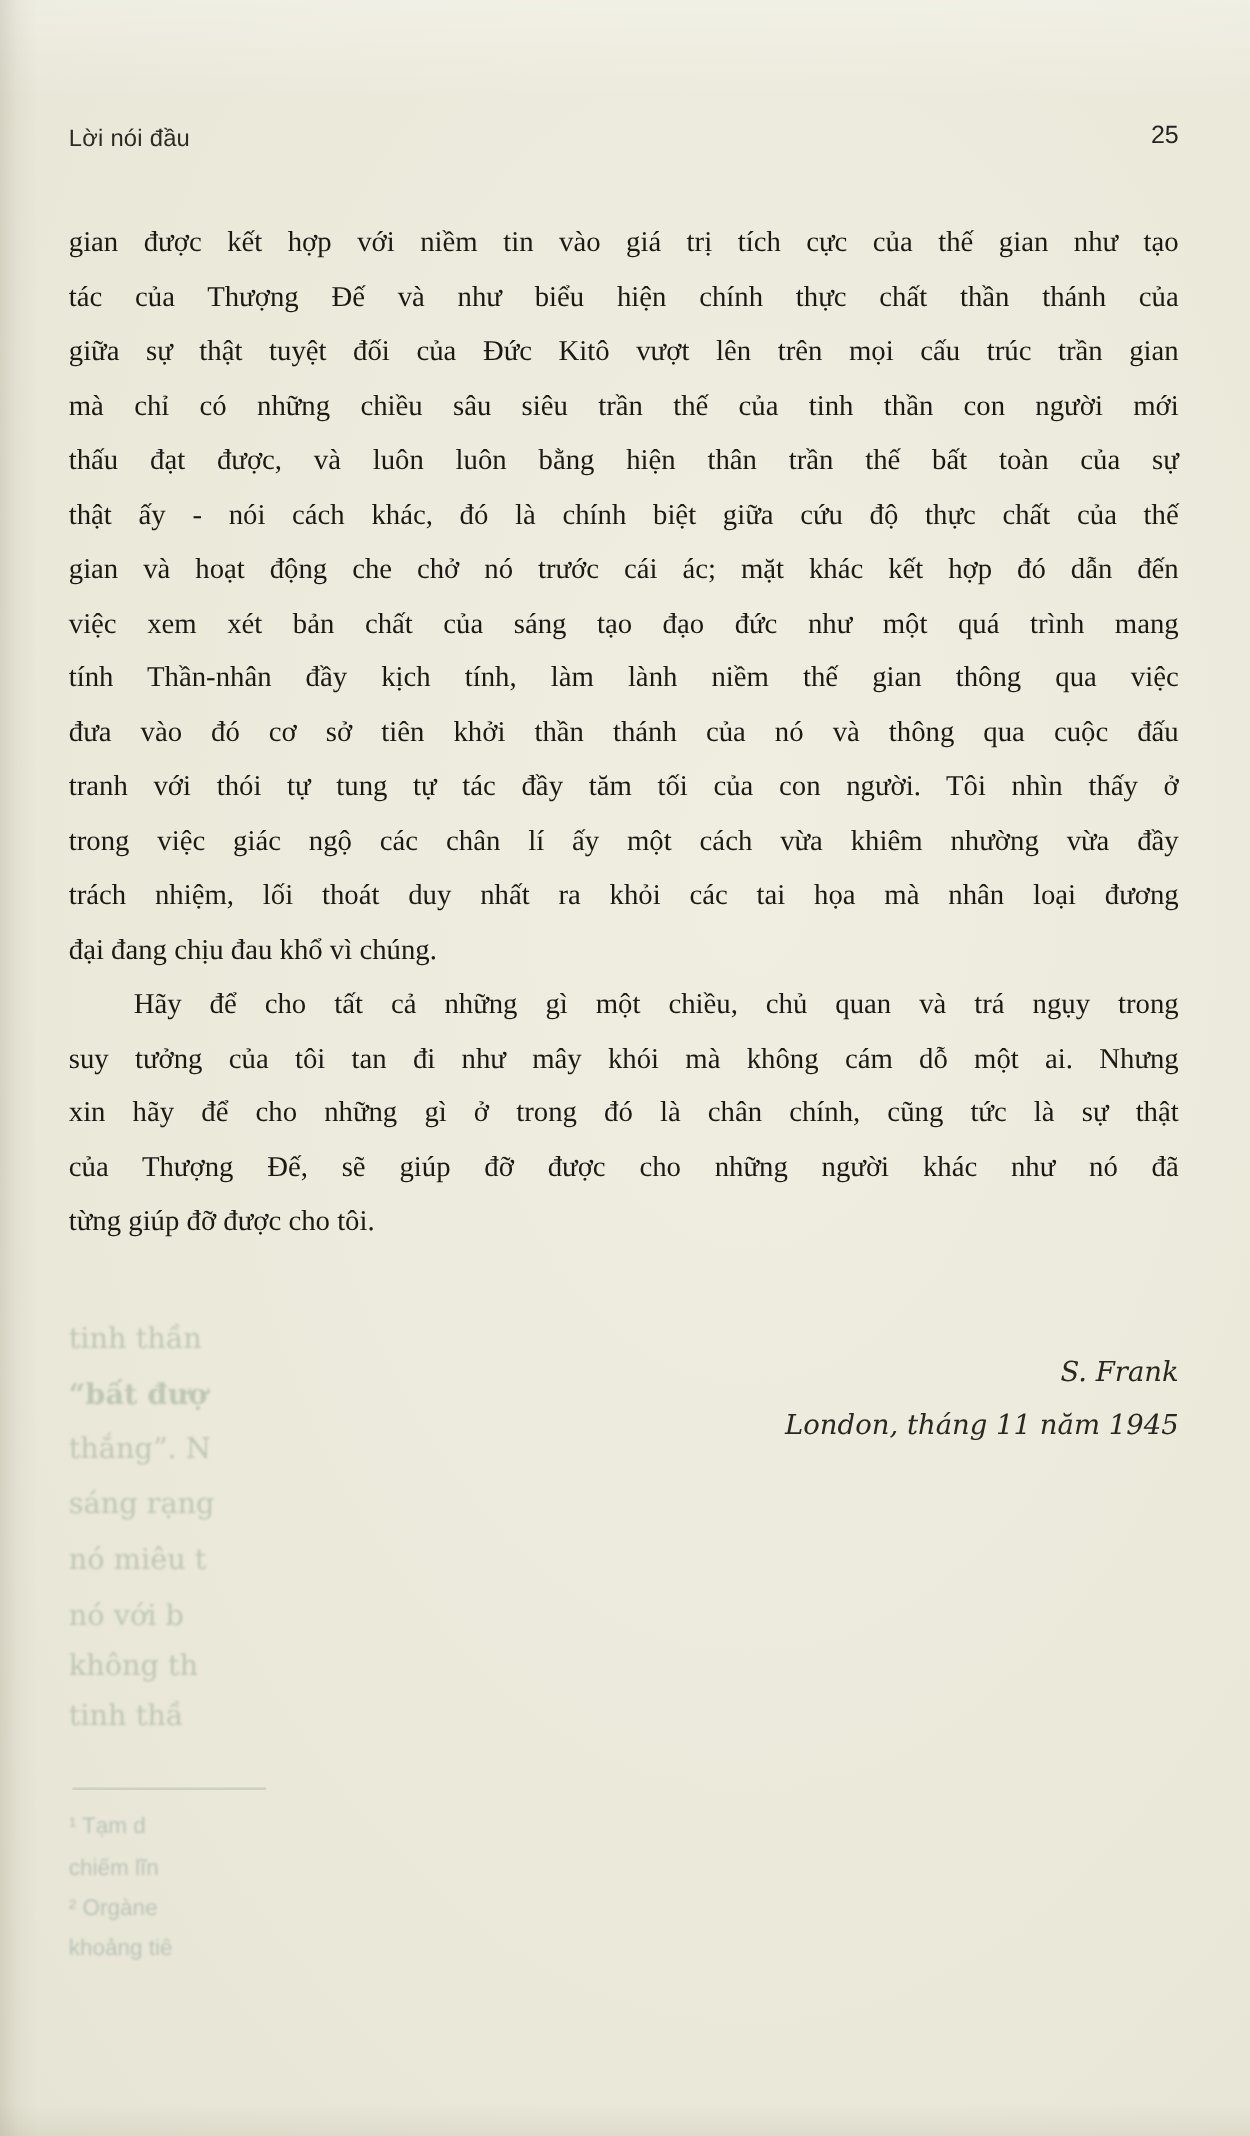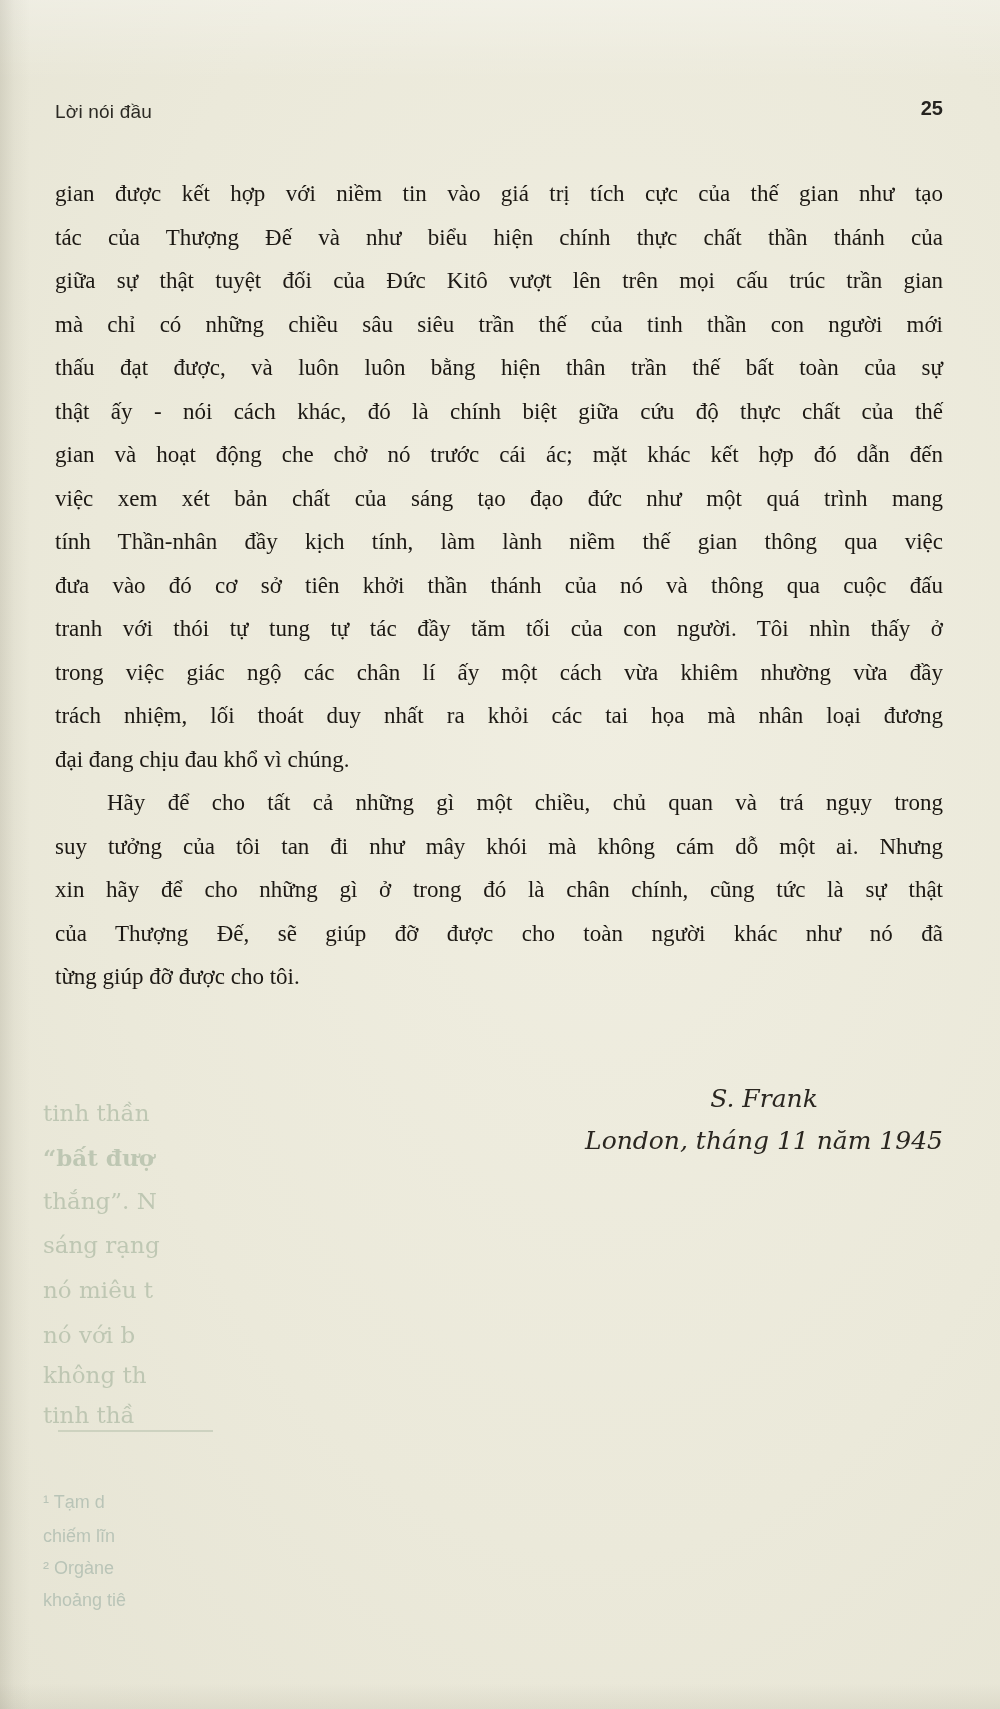--- a/index.html
+++ b/index.html
@@ -25,21 +25,20 @@
     color: #2c2a24;
     letter-spacing: 0.2px;
   }
   .page-number {
     position: absolute;
     right: 57px;
     top: 97px;
     font-family: "Liberation Sans", sans-serif;
     font-size: 20px;
     color: #262420;
-    font-weight: bold;
   }
   .body-text {
     position: absolute;
     left: 55px;
     right: 57px;
     top: 172px;
     color: #1c1813;
     font-size: 23px;
   }
   .body-text .line {
@@ -54,36 +53,35 @@
   .body-text .line.last {
     text-align-last: left;
   }
   .body-text .line.indent {
     padding-left: 52px;
   }
   .signature {
     position: absolute;
     right: 57px;
     top: 1078px;
-    text-align: center;
+    text-align: right;
     font-style: italic;
-    font-size: 25px;
+    font-size: 22px;
     color: #2a2620;
     line-height: 42px;
   }
   .ghosts { position: absolute; left: 0; top: 0; width: 100%; height: 100%; pointer-events: none; }
   .ghost-line {
     position: absolute;
-    left: 43px;
+    left: 55px;
     font-size: 23px;
     color: #b4bfaa;
     opacity: 0.8;
     filter: blur(0.7px);
     white-space: nowrap;
-    margin-top: 42px;
   }
   .ghost-line.small {
     font-size: 18px;
     color: #aebcb0;
     font-family: "Liberation Sans", sans-serif;
   }
   .ghost-divider {
     position: absolute;
     left: 58px;
     width: 155px;
@@ -113,21 +111,21 @@
       <div class="line">việc xem xét bản chất của sáng tạo đạo đức như một quá trình mang</div>
       <div class="line">tính Thần-nhân đầy kịch tính, làm lành niềm thế gian thông qua việc</div>
       <div class="line">đưa vào đó cơ sở tiên khởi thần thánh của nó và thông qua cuộc đấu</div>
       <div class="line">tranh với thói tự tung tự tác đầy tăm tối của con người. Tôi nhìn thấy ở</div>
       <div class="line">trong việc giác ngộ các chân lí ấy một cách vừa khiêm nhường vừa đầy</div>
       <div class="line">trách nhiệm, lối thoát duy nhất ra khỏi các tai họa mà nhân loại đương</div>
       <div class="line last">đại đang chịu đau khổ vì chúng.</div>
       <div class="line indent">Hãy để cho tất cả những gì một chiều, chủ quan và trá ngụy trong</div>
       <div class="line">suy tưởng của tôi tan đi như mây khói mà không cám dỗ một ai. Nhưng</div>
       <div class="line">xin hãy để cho những gì ở trong đó là chân chính, cũng tức là sự thật</div>
-      <div class="line">của Thượng Đế, sẽ giúp đỡ được cho toàn người khác như nó đã</div>
+      <div class="line">của Thượng Đế, sẽ giúp đỡ được cho những người khác như nó đã</div>
       <div class="line last">từng giúp đỡ được cho tôi.</div>
     </div>
 
   <div class="signature">
     <div>S. Frank</div>
     <div>London, tháng 11 năm 1945</div>
   </div>
 
   <div class="ghosts">
     <div class="ghost-divider" style="top: 1430px;"></div>

